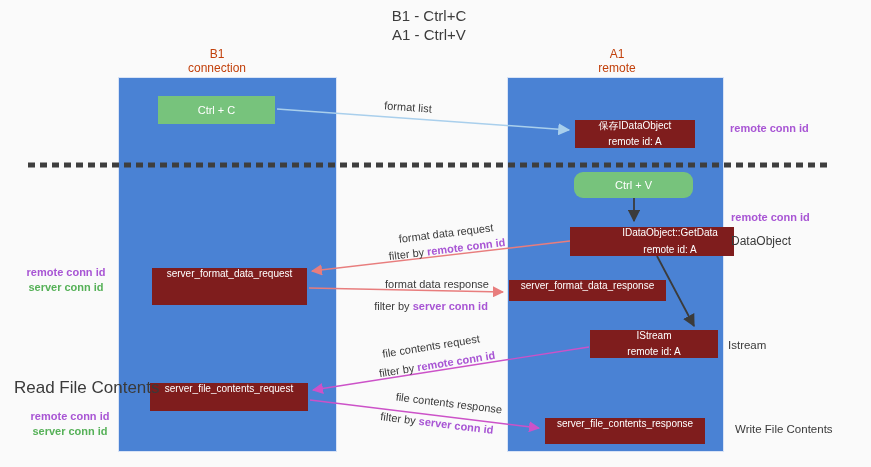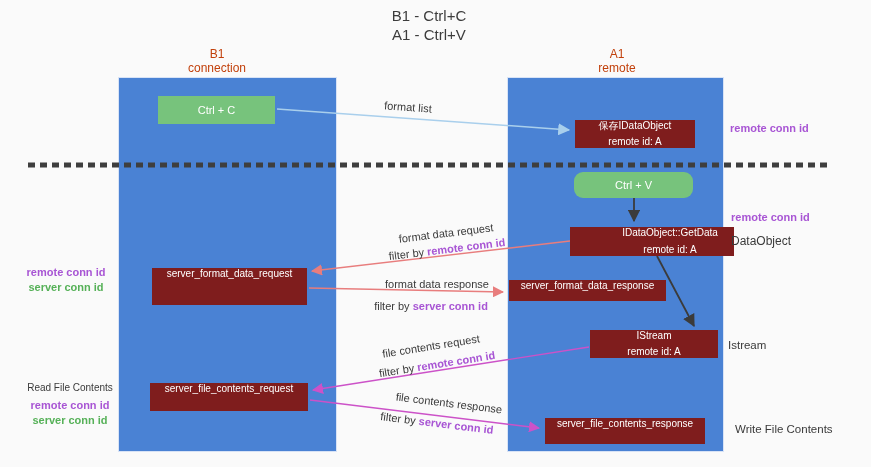--- a/index.html
+++ b/index.html
@@ -149,18 +149,18 @@
   <div class="abs lbl" style="left:731px;top:234px;font-size:12px;">DataObject</div>
   <div class="abs lbl" style="left:728px;top:339px;font-size:11.5px;">Istream</div>
   <div class="abs lbl" style="left:735px;top:423px;font-size:11.5px;">Write File Contents</div>
 
   <div class="abs lbl side-block" style="left:16px;top:265px;width:100px;">
     <div class="hl-purple">remote conn id</div>
     <div class="hl-green">server conn id</div>
   </div>
 
   <div class="abs lbl side-block" style="left:14px;top:380px;width:112px;">
-    <div style="font-size:10px;margin-bottom:3px;">Read File Contents</div>
+    <div style="font-size:17px;margin-bottom:14px;">Read File Contents</div>
     <div class="hl-purple">remote conn id</div>
     <div class="hl-green">server conn id</div>
   </div>
 
 </div>
 
 </body></html>

